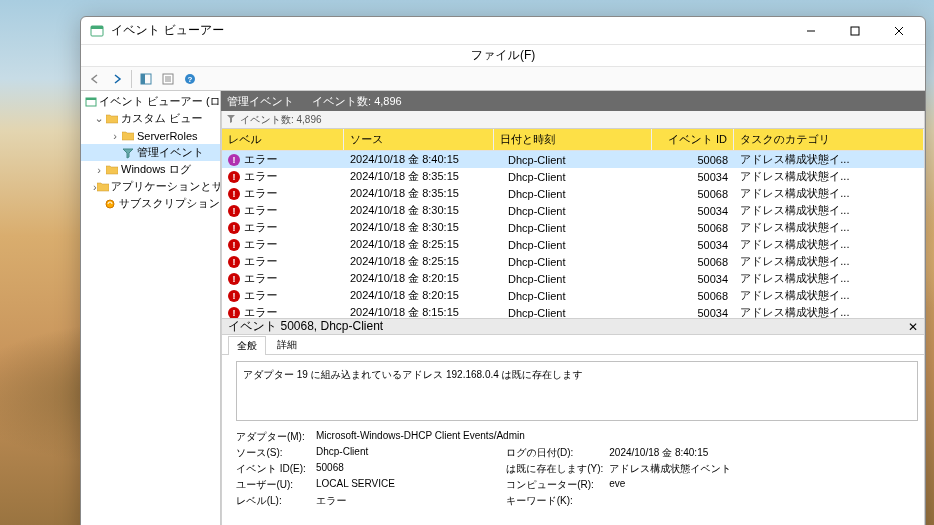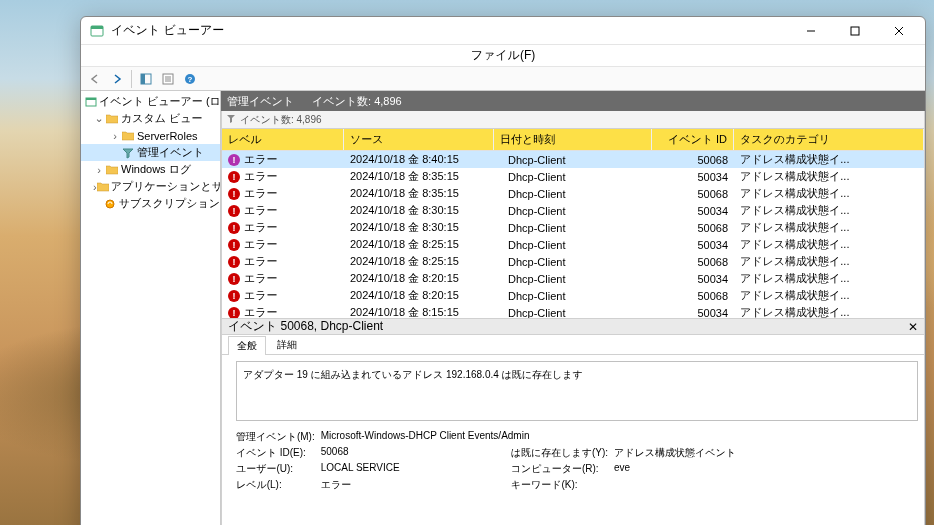--- a/index.html
+++ b/index.html
@@ -416,22 +416,28 @@
         <div class="detail-tabs">
           <div class="dtab active">全般</div>
           <div class="dtab">詳細</div>
         </div>
         <div class="detail-body">
           <div class="msgbox">アダプター 19 に組み込まれているアドレス 192.168.0.4 は既に存在します</div>
           <div class="props">
             <table>
               <tbody>
                   <tr>
-                <td class="lbl">管理イベント(M):</td>
+                <td class="lbl">アダプター(M):</td>
                 <td class="val" colspan="3">Microsoft-Windows-DHCP Client Events/Admin</td>
+              </tr>
+              <tr>
+                <td class="lbl">ソース(S):</td>
+                <td class="val">Dhcp-Client</td>
+                <td class="lbl">ログの日付(D):</td>
+                <td class="val">2024/10/18 金 8:40:15</td>
               </tr>
               <tr>
                 <td class="lbl">イベント ID(E):</td>
                 <td class="val">50068</td>
                 <td class="lbl">は既に存在します(Y):</td>
                 <td class="val">アドレス構成状態イベント</td>
               </tr>
               <tr>
                 <td class="lbl">ユーザー(U):</td>
                 <td class="val">LOCAL SERVICE</td>

